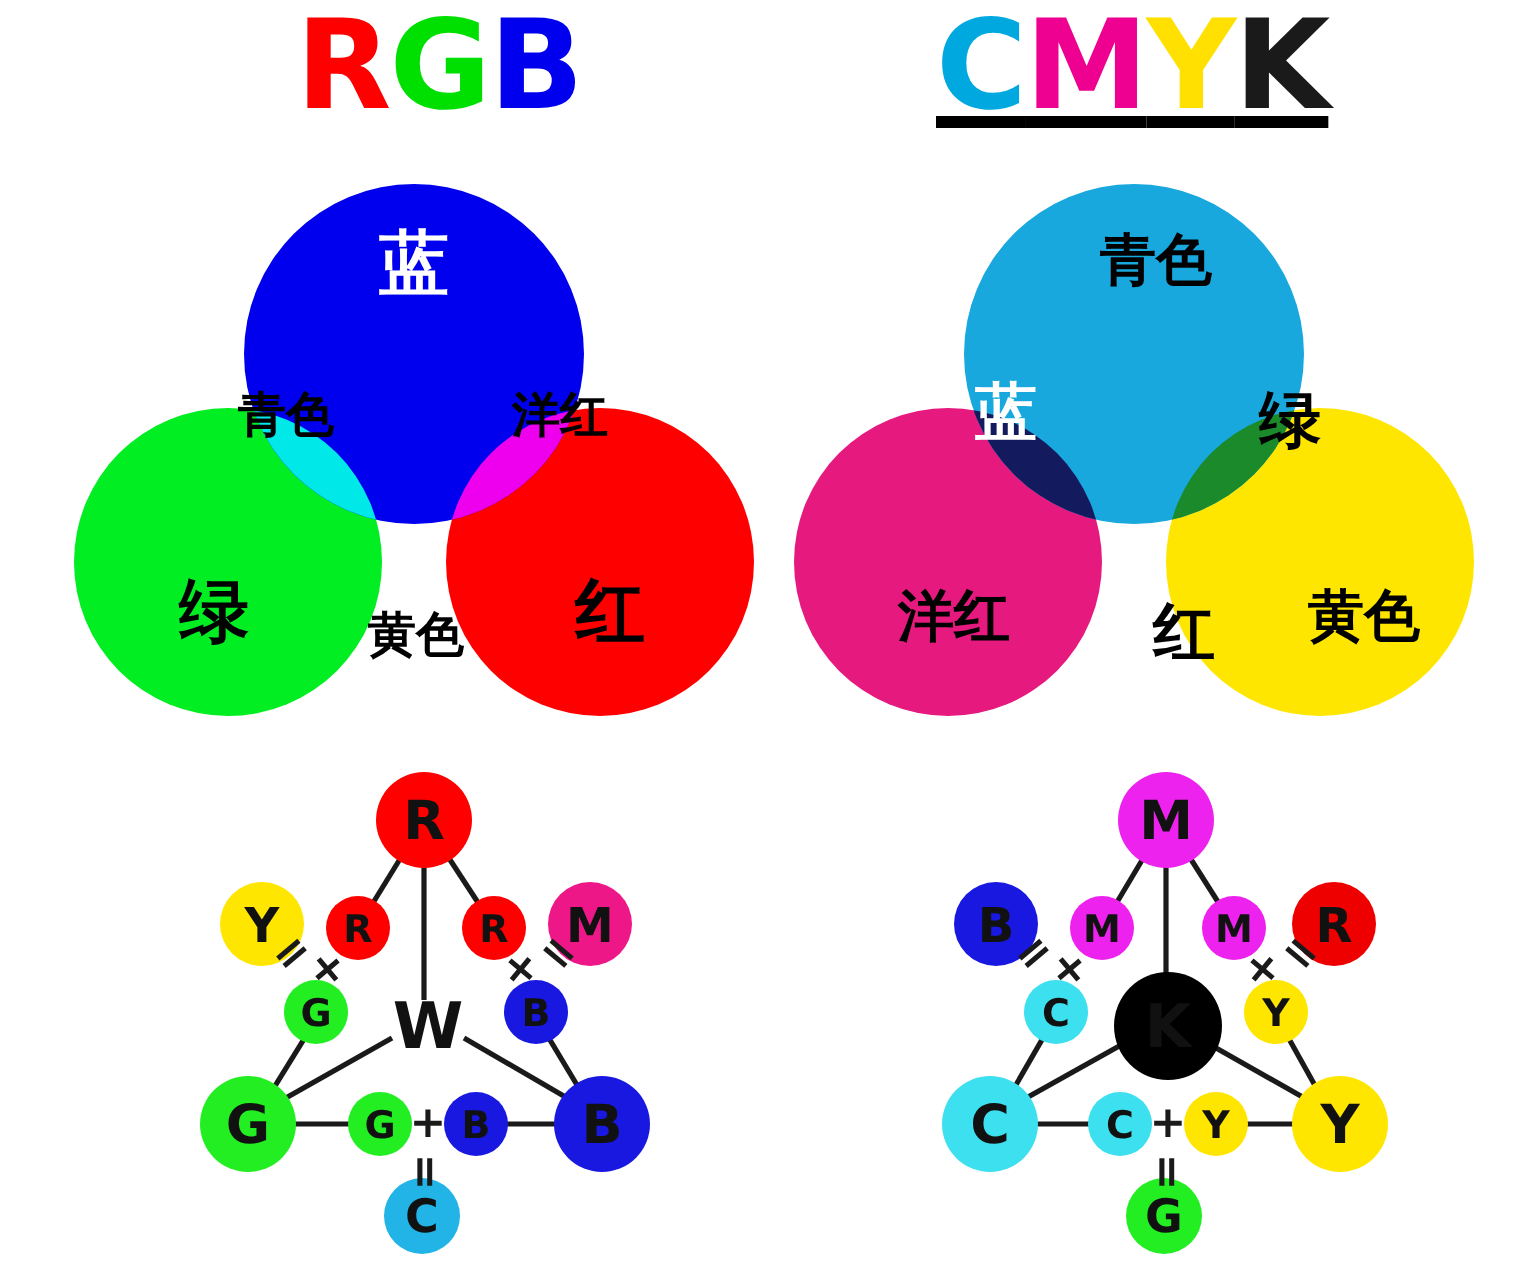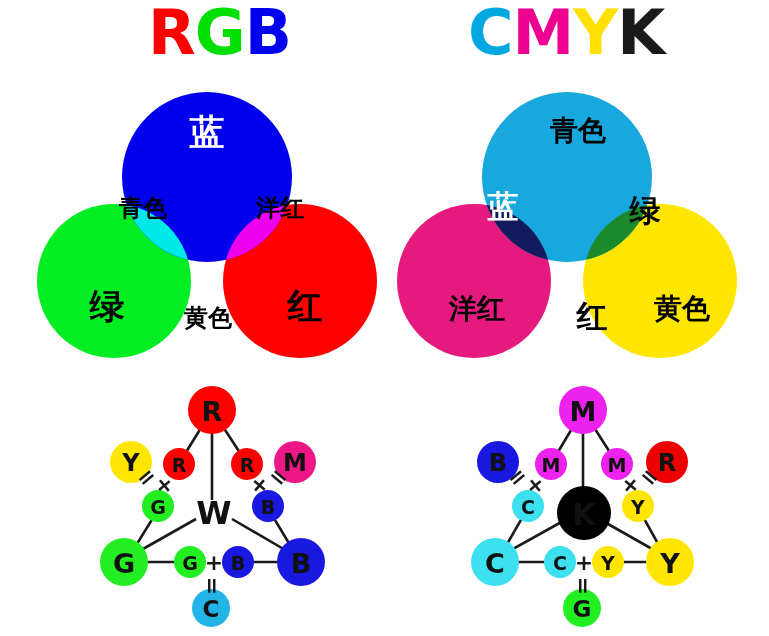--- a/index.html
+++ b/index.html
@@ -25,21 +25,21 @@
     top: 2px;
     font-size: 62px;
     font-weight: bold;
     letter-spacing: -1px;
     font-family: "DejaVu Sans", "Liberation Sans", sans-serif;
     line-height: 1;
     white-space: nowrap;
     user-select: none;
   }
   #title-rgb { left: 148px; }
-  #title-cmyk { left: 468px; }
+  #title-cmyk { left: 468px; text-decoration: underline; }
   .t-r { color: #ff0000; }
   .t-g { color: #00e000; }
   .t-b { color: #0000ee; }
   .t-c { color: #00a8e0; }
   .t-m { color: #ee0090; }
   .t-y { color: #ffe000; }
   .t-k { color: #1a1a1a; }
 
   svg { display: block; position: absolute; top: 0; left: 0; }
 

